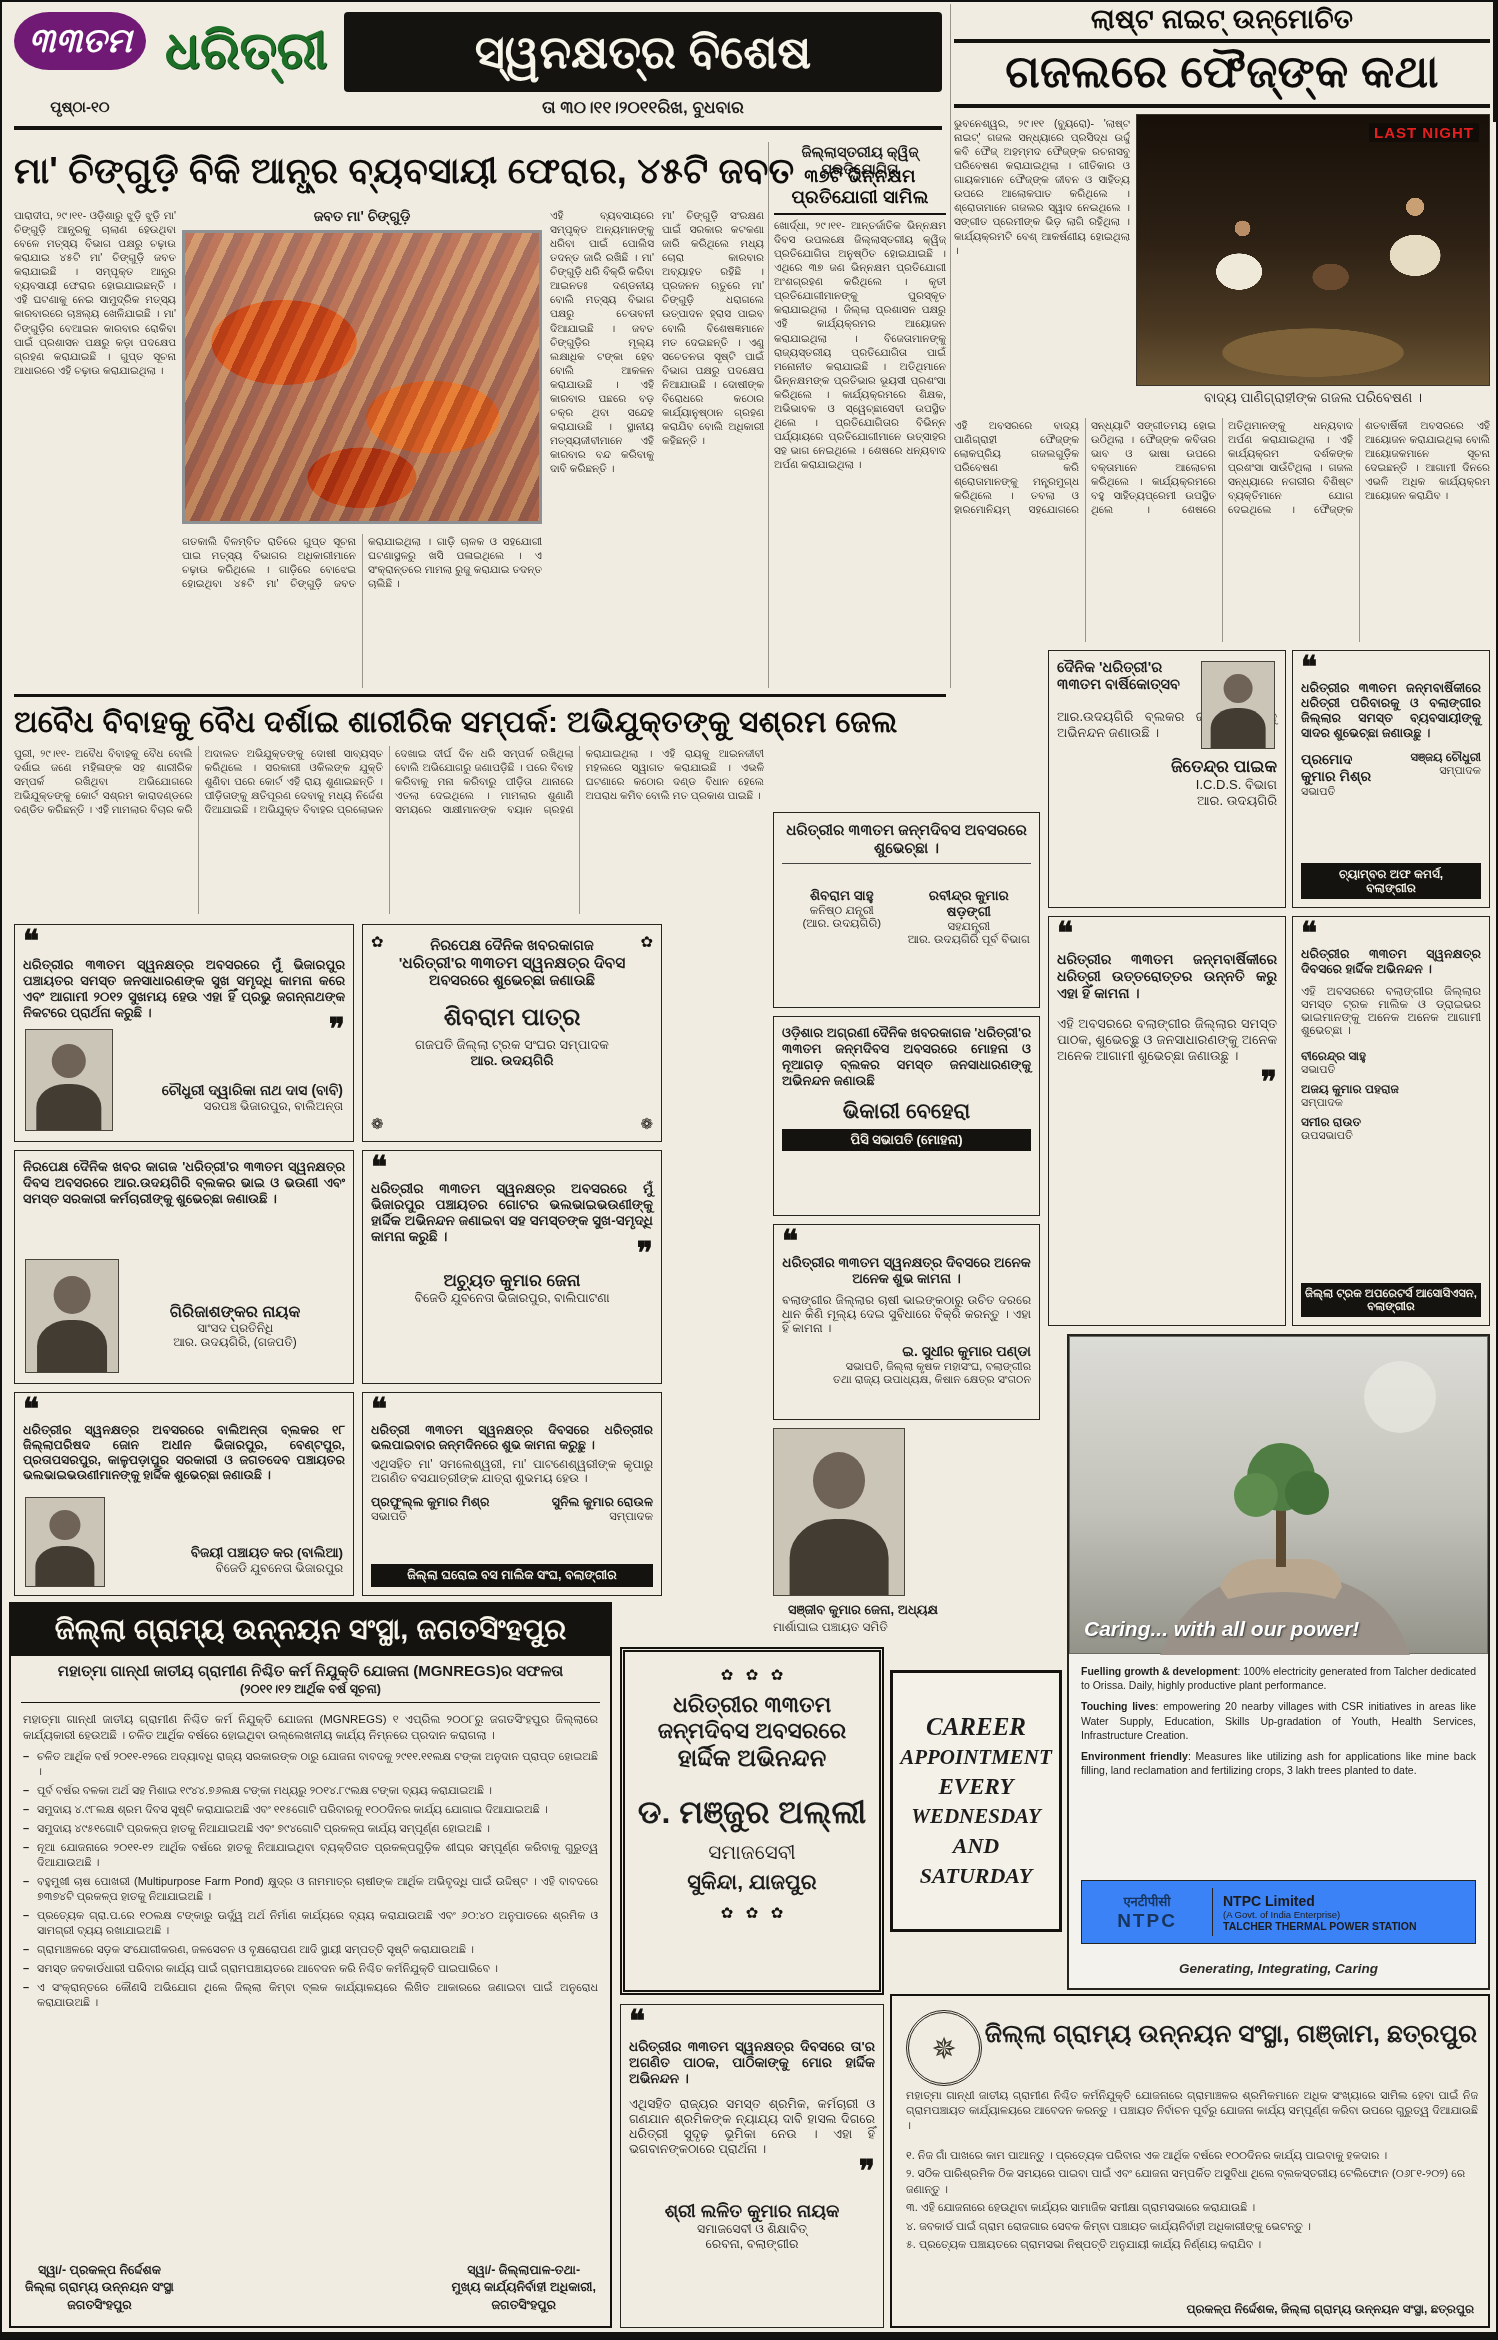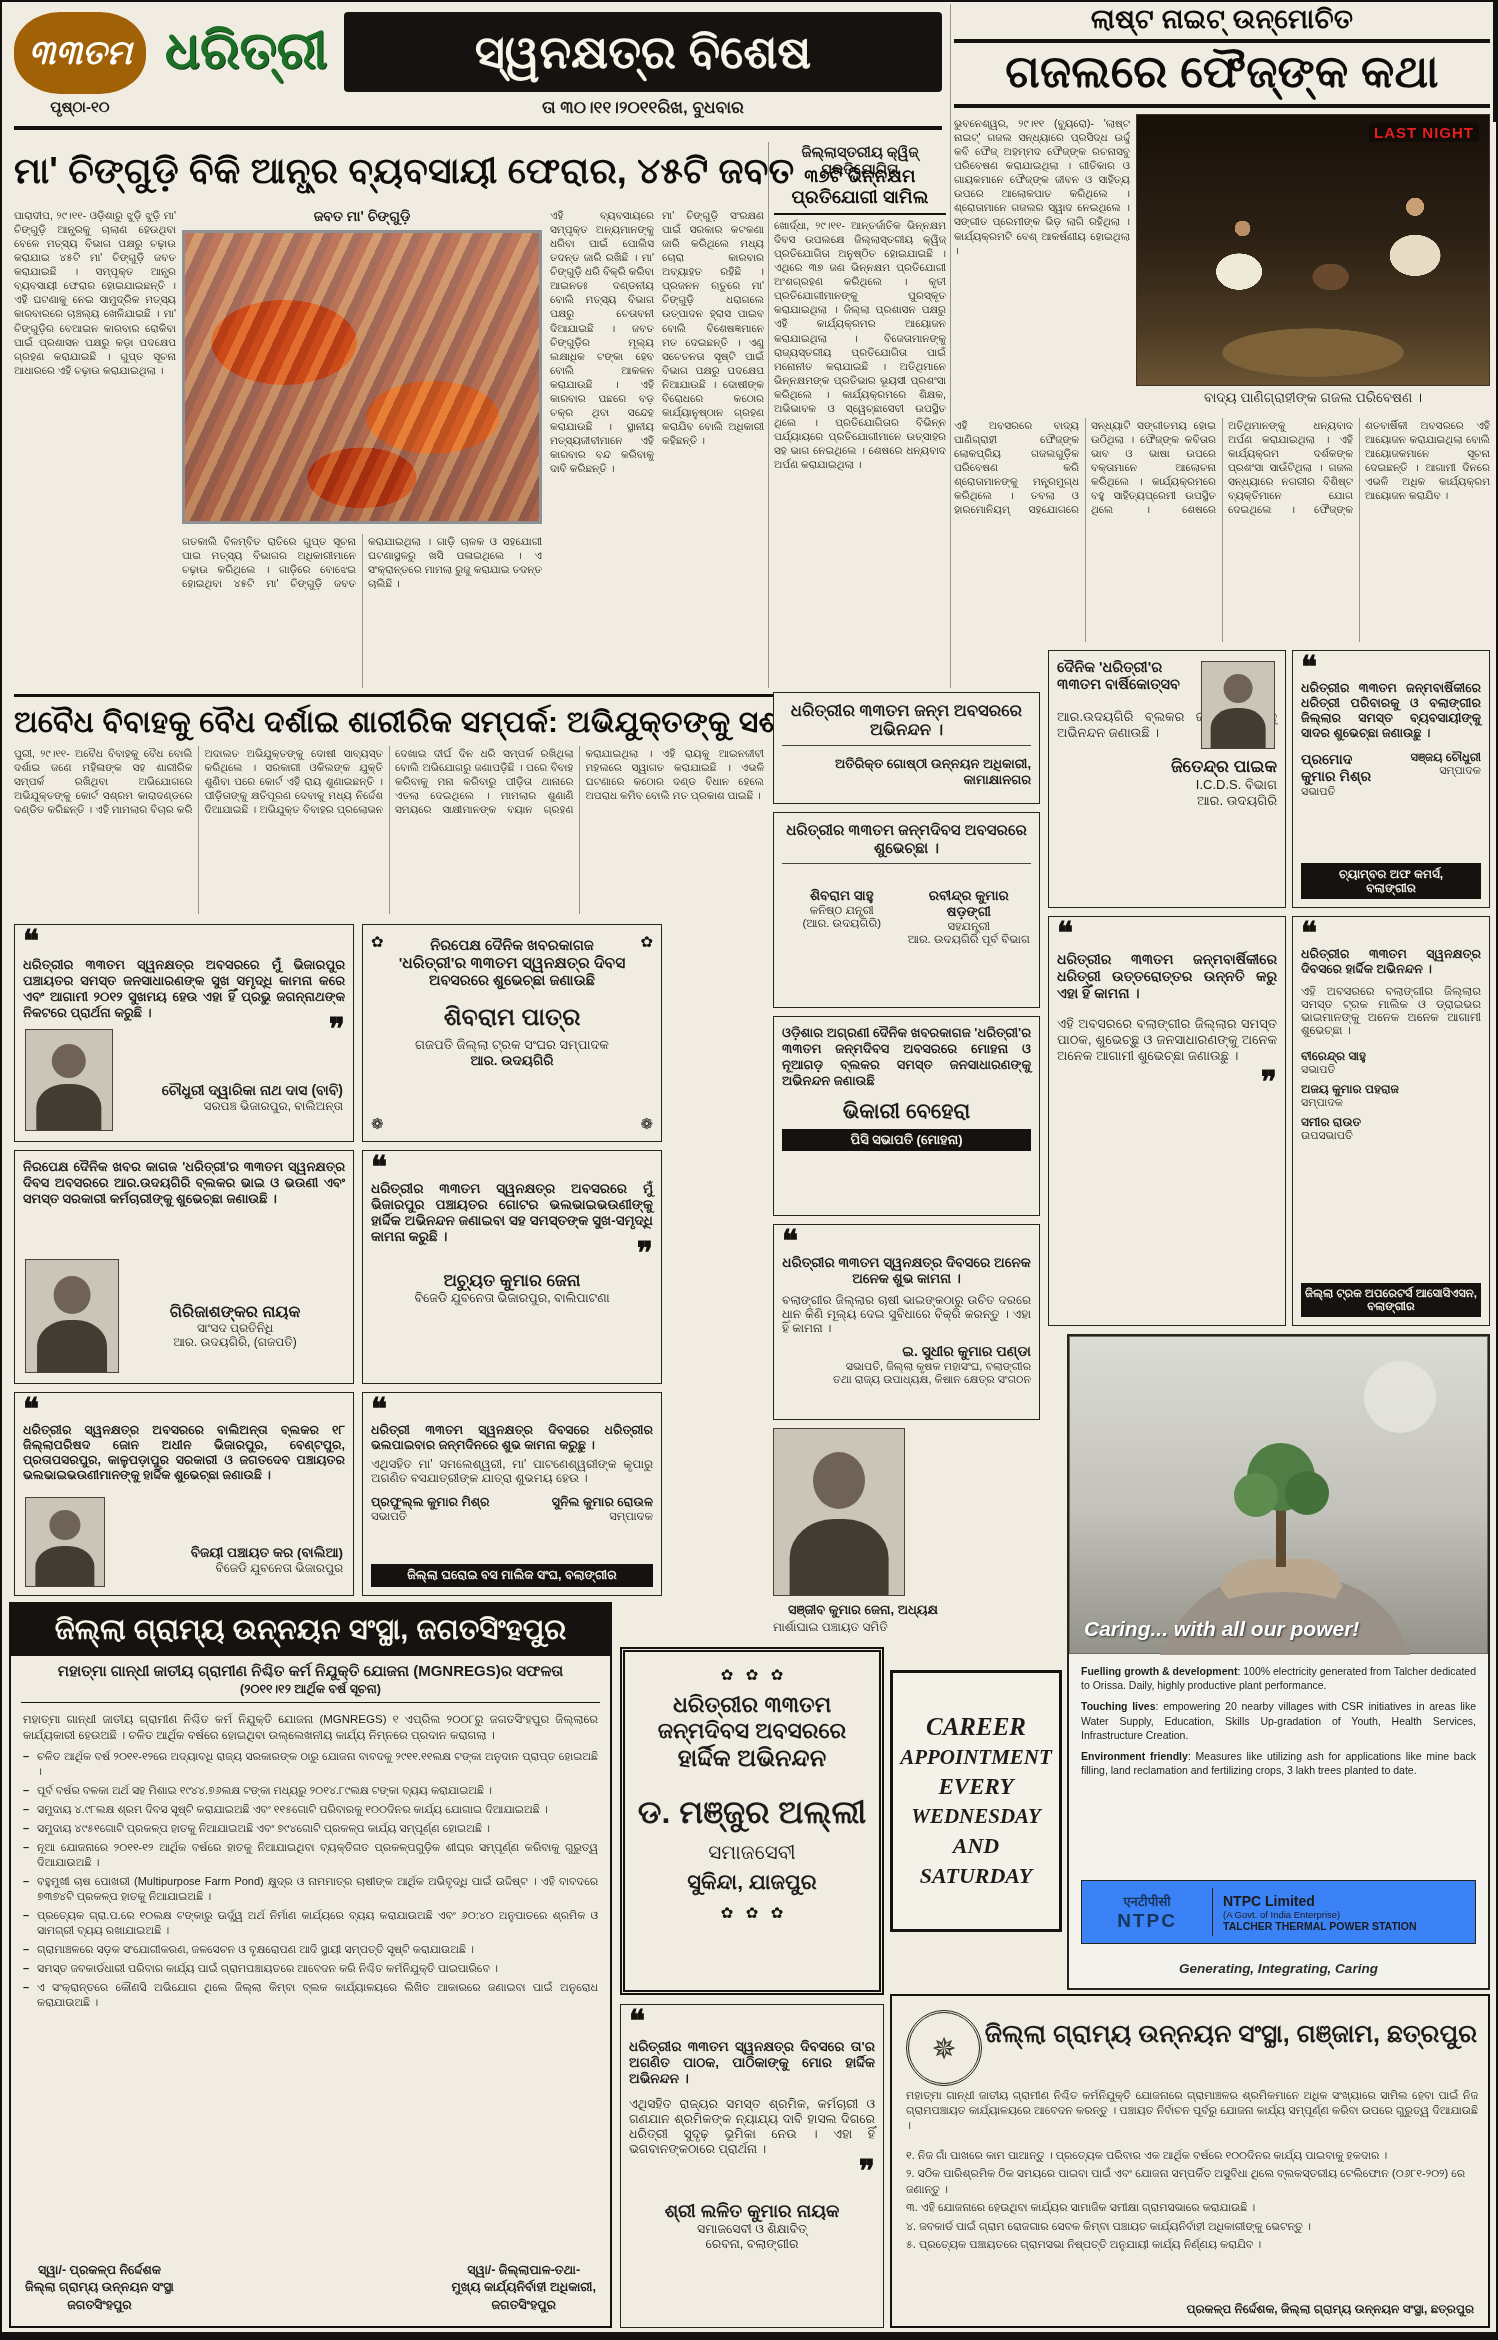--- a/index.html
+++ b/index.html
@@ -44,21 +44,21 @@
      border:3px solid #8e9194;}
   .sig-name{font-weight:bold;font-size:13.5px;}
   .sig-role{font-size:11.5px;}
   .ntpc-img{background:linear-gradient(#dcdcd6 0%, #c2c2ba 55%, #93938a 100%);border:1px solid #6a6a62;}
 </style>
 </head>
 <body>
 
 <div id="page">
 
-  <div class="abs" style="left:12px;top:10px;width:132px;height:82px;background:#a16207;border-radius:46px/38px;
+  <div class="abs" style="left:12px;top:10px;width:132px;height:58px;background:#701a75;border-radius:46px/38px;
               color:#fff;font-weight:bold;font-style:italic;font-size:34px;display:flex;align-items:center;justify-content:center;">
     <span>୩୩ତମ</span>
   </div>
   <div class="abs ctr b" style="left:12px;top:96px;width:132px;font-size:15px;">ପୃଷ୍ଠା-୧୦</div>
   <div class="abs ctr" style="left:150px;top:18px;width:188px;font-size:52px;font-weight:bold;color:#1d6e27;text-shadow:1px 1px 0 #0c3b12;">ଧରିତ୍ରୀ</div>
   <div class="abs bar" style="left:342px;top:10px;width:598px;height:80px;font-size:46px;line-height:80px;border-radius:4px;">
     <span>ସ୍ୱନକ୍ଷତ୍ର ବିଶେଷ</span>
   </div>
   <div class="abs ctr b" style="left:342px;top:96px;width:598px;font-size:17px;">ତା ୩୦।୧୧।୨୦୧୧ରିଖ, ବୁଧବାର</div>
   <div class="abs hl" style="left:12px;top:124px;width:928px;"></div>
@@ -85,24 +85,20 @@
 
   <div class="abs vline" style="left:766px;top:140px;height:546px;"></div>
   <div class="abs ctr b" style="left:772px;top:142px;width:172px;font-size:14.5px;">ଜିଲ୍ଲାସ୍ତରୀୟ କ୍ୱିଜ୍ ପ୍ରତିଯୋଗିତା</div>
   <div class="abs ctr headline" style="left:772px;top:164px;width:172px;font-size:18px;border-bottom:2px solid #15130f;padding-bottom:5px;">୩୭ଟି ଭିନ୍ନକ୍ଷମ ପ୍ରତିଯୋଗୀ ସାମିଲ</div>
   <div class="abs bt" style="left:772px;top:216px;width:172px;height:470px;overflow:hidden;">ଖୋର୍ଦ୍ଧା, ୨୯।୧୧- ଆନ୍ତର୍ଜାତିକ ଭିନ୍ନକ୍ଷମ ଦିବସ ଉପଲକ୍ଷେ ଜିଲ୍ଲାସ୍ତରୀୟ କ୍ୱିଜ୍ ପ୍ରତିଯୋଗିତା ଅନୁଷ୍ଠିତ ହୋଇଯାଇଛି । ଏଥିରେ ୩୭ ଜଣ ଭିନ୍ନକ୍ଷମ ପ୍ରତିଯୋଗୀ ଅଂଶଗ୍ରହଣ କରିଥିଲେ । କୃତୀ ପ୍ରତିଯୋଗୀମାନଙ୍କୁ ପୁରସ୍କୃତ କରାଯାଇଥିଲା । ଜିଲ୍ଲା ପ୍ରଶାସନ ପକ୍ଷରୁ ଏହି କାର୍ଯ୍ୟକ୍ରମର ଆୟୋଜନ କରାଯାଇଥିଲା । ବିଜେତାମାନଙ୍କୁ ରାଜ୍ୟସ୍ତରୀୟ ପ୍ରତିଯୋଗିତା ପାଇଁ ମନୋନୀତ କରାଯାଇଛି । ଅତିଥିମାନେ ଭିନ୍ନକ୍ଷମଙ୍କ ପ୍ରତିଭାର ଭୂୟସୀ ପ୍ରଶଂସା କରିଥିଲେ । କାର୍ଯ୍ୟକ୍ରମରେ ଶିକ୍ଷକ, ଅଭିଭାବକ ଓ ସ୍ୱେଚ୍ଛାସେବୀ ଉପସ୍ଥିତ ଥିଲେ । ପ୍ରତିଯୋଗିତାର ବିଭିନ୍ନ ପର୍ଯ୍ୟାୟରେ ପ୍ରତିଯୋଗୀମାନେ ଉତ୍ସାହର ସହ ଭାଗ ନେଇଥିଲେ । ଶେଷରେ ଧନ୍ୟବାଦ ଅର୍ପଣ କରାଯାଇଥିଲା ।</div>
   <div class="abs vline" style="left:948px;top:2px;height:684px;"></div>
 
   <div class="abs headline" style="left:12px;top:692px;width:932px;font-size:30px;border-top:3px solid #15130f;padding-top:8px;">ଅବୈଧ ବିବାହକୁ ବୈଧ ଦର୍ଶାଇ ଶାରୀରିକ ସମ୍ପର୍କ: ଅଭିଯୁକ୍ତଙ୍କୁ ସଶ୍ରମ ଜେଲ</div>
   <div class="abs bt cols4" style="left:12px;top:744px;width:750px;height:168px;overflow:hidden;">ପୁରୀ, ୨୯।୧୧- ଅବୈଧ ବିବାହକୁ ବୈଧ ବୋଲି ଦର୍ଶାଇ ଜଣେ ମହିଳାଙ୍କ ସହ ଶାରୀରିକ ସମ୍ପର୍କ ରଖିଥିବା ଅଭିଯୋଗରେ ଅଭିଯୁକ୍ତଙ୍କୁ କୋର୍ଟ ସଶ୍ରମ କାରାଦଣ୍ଡରେ ଦଣ୍ଡିତ କରିଛନ୍ତି । ଏହି ମାମଲାର ବିଚାର କରି ଅଦାଲତ ଅଭିଯୁକ୍ତଙ୍କୁ ଦୋଷୀ ସାବ୍ୟସ୍ତ କରିଥିଲେ । ସରକାରୀ ଓକିଲଙ୍କ ଯୁକ୍ତି ଶୁଣିବା ପରେ କୋର୍ଟ ଏହି ରାୟ ଶୁଣାଇଛନ୍ତି । ପୀଡ଼ିତାଙ୍କୁ କ୍ଷତିପୂରଣ ଦେବାକୁ ମଧ୍ୟ ନିର୍ଦ୍ଦେଶ ଦିଆଯାଇଛି । ଅଭିଯୁକ୍ତ ବିବାହର ପ୍ରଲୋଭନ ଦେଖାଇ ଦୀର୍ଘ ଦିନ ଧରି ସମ୍ପର୍କ ରଖିଥିଲା ବୋଲି ଅଭିଯୋଗରୁ ଜଣାପଡ଼ିଛି । ପରେ ବିବାହ କରିବାକୁ ମନା କରିବାରୁ ପୀଡ଼ିତା ଥାନାରେ ଏତଲା ଦେଇଥିଲେ । ମାମଲାର ଶୁଣାଣି ସମୟରେ ସାକ୍ଷୀମାନଙ୍କ ବୟାନ ଗ୍ରହଣ କରାଯାଇଥିଲା । ଏହି ରାୟକୁ ଆଇନଜୀବୀ ମହଲରେ ସ୍ୱାଗତ କରାଯାଇଛି । ଏଭଳି ଘଟଣାରେ କଠୋର ଦଣ୍ଡ ବିଧାନ ହେଲେ ଅପରାଧ କମିବ ବୋଲି ମତ ପ୍ରକାଶ ପାଇଛି ।</div>
 
-  <div class="abs box ctr" style="left:771px;top:690px;width:267px;height:112px;">
-    <div class="b" style="font-size:16.5px;border-bottom:1px solid #444;padding-bottom:6px;">ଧରିତ୍ରୀର ୩୩ତମ ଜନ୍ମ ଅବସରରେ ଅଭିନନ୍ଦନ ।</div>
-    <div class="rt b" style="font-size:13px;margin-top:10px;">ଅତିରିକ୍ତ ଗୋଷ୍ଠୀ ଉନ୍ନୟନ ଅଧିକାରୀ, କାମାକ୍ଷାନଗର</div>
-  </div>
 
   <div class="abs box ctr" style="left:771px;top:810px;width:267px;height:196px;">
     <div class="b" style="font-size:15px;border-bottom:1px solid #444;padding-bottom:6px;">ଧରିତ୍ରୀର ୩୩ତମ ଜନ୍ମଦିବସ ଅବସରରେ ଶୁଭେଚ୍ଛା ।</div>
     <div style="display:flex;justify-content:space-between;margin-top:24px;">
       <div style="width:48%;">
         <div class="sig-name">ଶିବରାମ ସାହୁ</div>
         <div class="sig-role">କନିଷ୍ଠ ଯନ୍ତ୍ରୀ</div>
         <div class="sig-role">(ଆର. ଉଦୟଗିରି)</div>
       </div>
       <div style="width:50%;">

